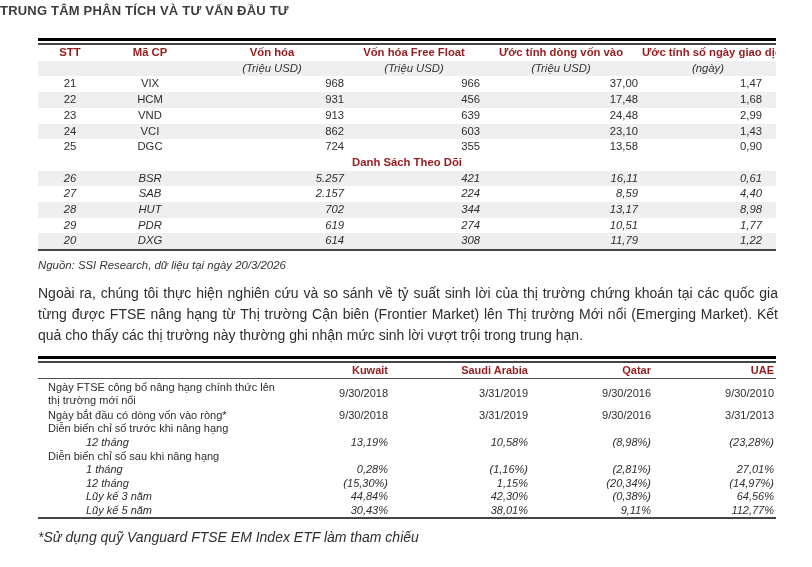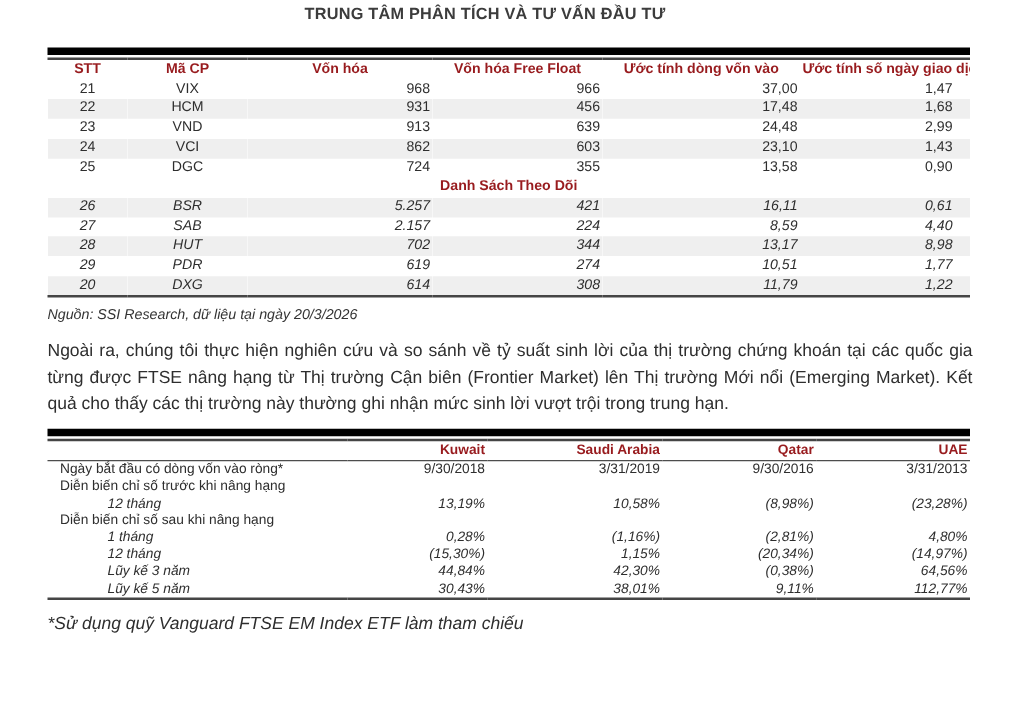--- a/index.html
+++ b/index.html
@@ -1,26 +1,26 @@
 <!DOCTYPE html>
 <html><head>
 <meta charset="utf-8">
 <style>
   html,body{margin:0;padding:0;}
   body{
     width:812px;height:567px;background:#ffffff;overflow:hidden;
     font-family:"Liberation Sans","DejaVu Sans",sans-serif;color:#2e2e2e;
   }
   .doc-title{
-    text-align:center;font-weight:bold;font-size:13px;color:#3c3c3c;
+    text-align:left;font-weight:bold;font-size:13px;color:#3c3c3c;
     padding:3px 36px 0 0;letter-spacing:.2px;
   }
   .tbl-wrap{
     margin-left:38px;width:738px;
-    border-top:6px solid #000000;padding-top:2px;
+    border-top:3px solid #000000;padding-top:2px;
   }
   .t1{margin-top:20px;}
   .tbl-wrap table{
     border-collapse:collapse;width:100%;
     border-top:2px solid #454545;border-bottom:2px solid #454545;
     table-layout:fixed;
   }
   .t1 table{font-size:11.3px;}
   th,td{padding:0 2px;font-weight:normal;overflow:hidden;white-space:nowrap;}
   .t1 th,.t1 td{height:15.7px;line-height:15.7px;}
@@ -79,20 +79,28 @@
       </colgroup>
       <thead>
         <tr class="hdr">
           <th>STT</th>
           <th>Mã CP</th>
           <th>Vốn hóa</th>
           <th>Vốn hóa Free Float</th>
           <th>Ước tính dòng vốn vào</th>
           <th class="last">Ước tính số ngày giao dịch</th>
         </tr>
+        <tr class="sub stripe">
+          <th></th>
+          <th></th>
+          <th>(Triệu USD)</th>
+          <th>(Triệu USD)</th>
+          <th>(Triệu USD)</th>
+          <th>(ngày)</th>
+        </tr>
       </thead>
       <tbody>
         <tr>
           <td class="c-center">21</td>
           <td class="c-center">VIX</td>
           <td class="num">968</td>
           <td class="num">966</td>
           <td class="num">37,00</td>
           <td class="num last">1,47</td>
         </tr>
@@ -191,20 +199,27 @@
       <thead>
         <tr class="chdr">
           <th></th>
           <th>Kuwait</th>
           <th>Saudi Arabia</th>
           <th>Qatar</th>
           <th>UAE</th>
         </tr>
       </thead>
       <tbody>
+        <tr class="two-line">
+          <td class="lbl">Ngày FTSE công bố nâng hạng chính thức lên thị trường mới nổi</td>
+          <td class="val">9/30/2018</td>
+          <td class="val">3/31/2019</td>
+          <td class="val">9/30/2016</td>
+          <td class="val">9/30/2010</td>
+        </tr>
         <tr>
           <td class="lbl">Ngày bắt đầu có dòng vốn vào ròng*</td>
           <td class="val">9/30/2018</td>
           <td class="val">3/31/2019</td>
           <td class="val">9/30/2016</td>
           <td class="val">3/31/2013</td>
         </tr>
         <tr>
           <td class="lbl">Diễn biến chỉ số trước khi nâng hạng</td>
           <td class="val"></td>
@@ -224,21 +239,21 @@
           <td class="val"></td>
           <td class="val"></td>
           <td class="val"></td>
           <td class="val"></td>
         </tr>
         <tr class="metric">
           <td class="lbl">1 tháng</td>
           <td class="val">0,28%</td>
           <td class="val">(1,16%)</td>
           <td class="val">(2,81%)</td>
-          <td class="val">4,80%</td>
+          <td class="val">27,01%</td>
         </tr>
         <tr class="metric">
           <td class="lbl">12 tháng</td>
           <td class="val">(15,30%)</td>
           <td class="val">1,15%</td>
           <td class="val">(20,34%)</td>
           <td class="val">(14,97%)</td>
         </tr>
         <tr class="metric">
           <td class="lbl">Lũy kế 3 năm</td>

